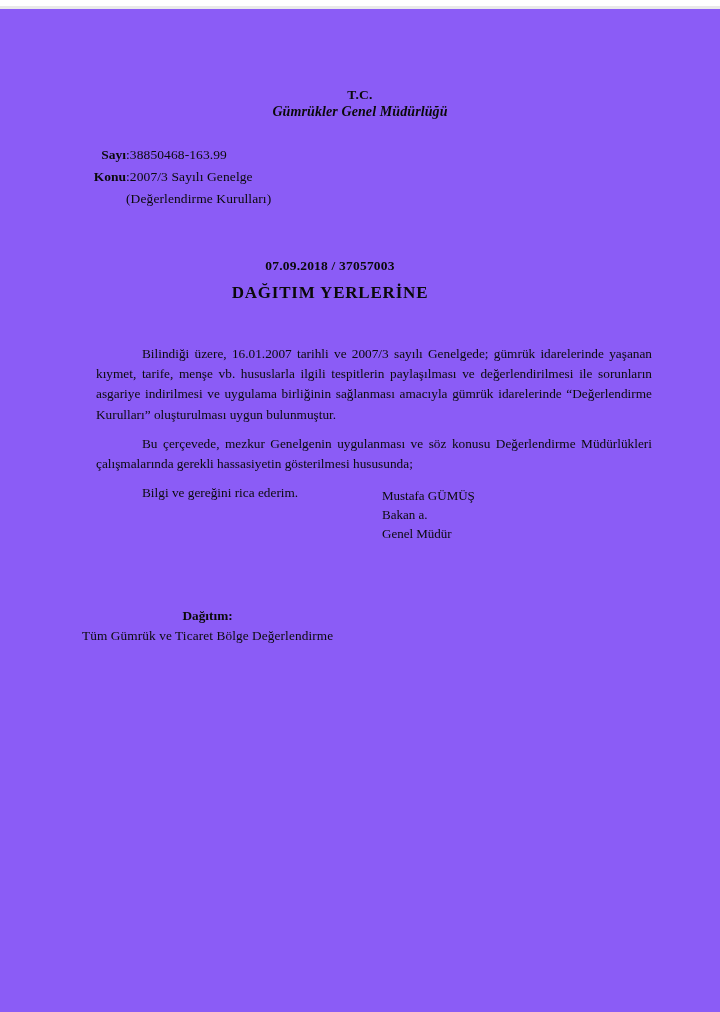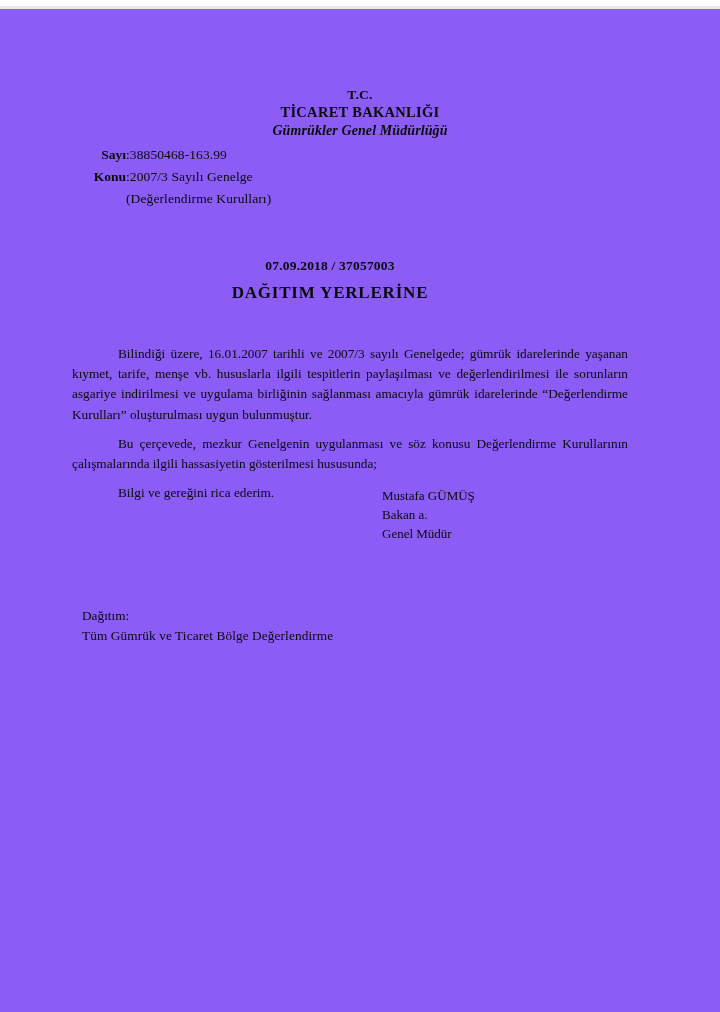--- a/index.html
+++ b/index.html
@@ -101,21 +101,21 @@
   .addr-to {
     font-weight: bold;
     font-size: 17px;
     letter-spacing: 0.8px;
   }
 
   
   .body-text {
     position: absolute;
     top: 338px;
-    left: 72px;
+    left: 96px;
     width: 556px;
     font-size: 13.3px;
     line-height: 1.52;
     text-align: justify;
     text-justify: inter-word;
   }
   .para {
     margin: 0 0 9px 0;
     text-indent: 46px;
   }
@@ -136,36 +136,36 @@
 
   
   .distribution {
     position: absolute;
     top: 600px;
     left: 82px;
     font-size: 13.3px;
     line-height: 1.5;
   }
   .dist-title {
-    font-weight: normal;
+    font-weight: bold;
+    text-align: center;
   }
   .dist-item {
     letter-spacing: 0.1px;
   }
 </style>
 </head>
 <body>
 
 <div class="page">
 
   <div class="top-edge"></div>
 
   <div class="letterhead">
     <div class="lh-line1">T.C.</div>
-    <div class="lh-line2">TİCARET BAKANLIĞI</div>
     <div class="lh-line3">Gümrükler Genel Müdürlüğü</div>
   </div>
 
   <div class="meta">
     <div class="meta-row">
       <span class="meta-label">Sayı</span>
       <span class="meta-value">:38850468-163.99</span>
     </div>
     <div class="meta-row">
       <span class="meta-label">Konu</span>
@@ -174,21 +174,21 @@
     <div class="meta-sub">(Değerlendirme Kurulları)</div>
   </div>
 
   <div class="addressee">
     <div class="addr-date">07.09.2018 / 37057003</div>
     <div class="addr-to">DAĞITIM YERLERİNE</div>
   </div>
 
   <div class="body-text">
     <p class="para">Bilindiği üzere, 16.01.2007 tarihli ve 2007/3 sayılı Genelgede; gümrük idarelerinde yaşanan kıymet, tarife, menşe vb. hususlarla ilgili tespitlerin paylaşılması ve değerlendirilmesi ile sorunların asgariye indirilmesi ve uygulama birliğinin sağlanması amacıyla gümrük idarelerinde “Değerlendirme Kurulları” oluşturulması uygun bulunmuştur.</p>
-    <p class="para">Bu çerçevede, mezkur Genelgenin uygulanması ve söz konusu Değerlendirme Kurullarının çalışmalarında ilgili hassasiyetin gösterilmesi hususunda;</p>
+    <p class="para">Bu çerçevede, mezkur Genelgenin uygulanması ve söz konusu Değerlendirme Müdürlükleri çalışmalarında gerekli hassasiyetin gösterilmesi hususunda;</p>
     <p class="para">Bilgi ve gereğini rica ederim.</p>
   </div>
 
   <div class="signature">
     <div>Mustafa GÜMÜŞ</div>
     <div>Bakan a.</div>
     <div>Genel Müdür</div>
   </div>
 
   <div class="distribution">

